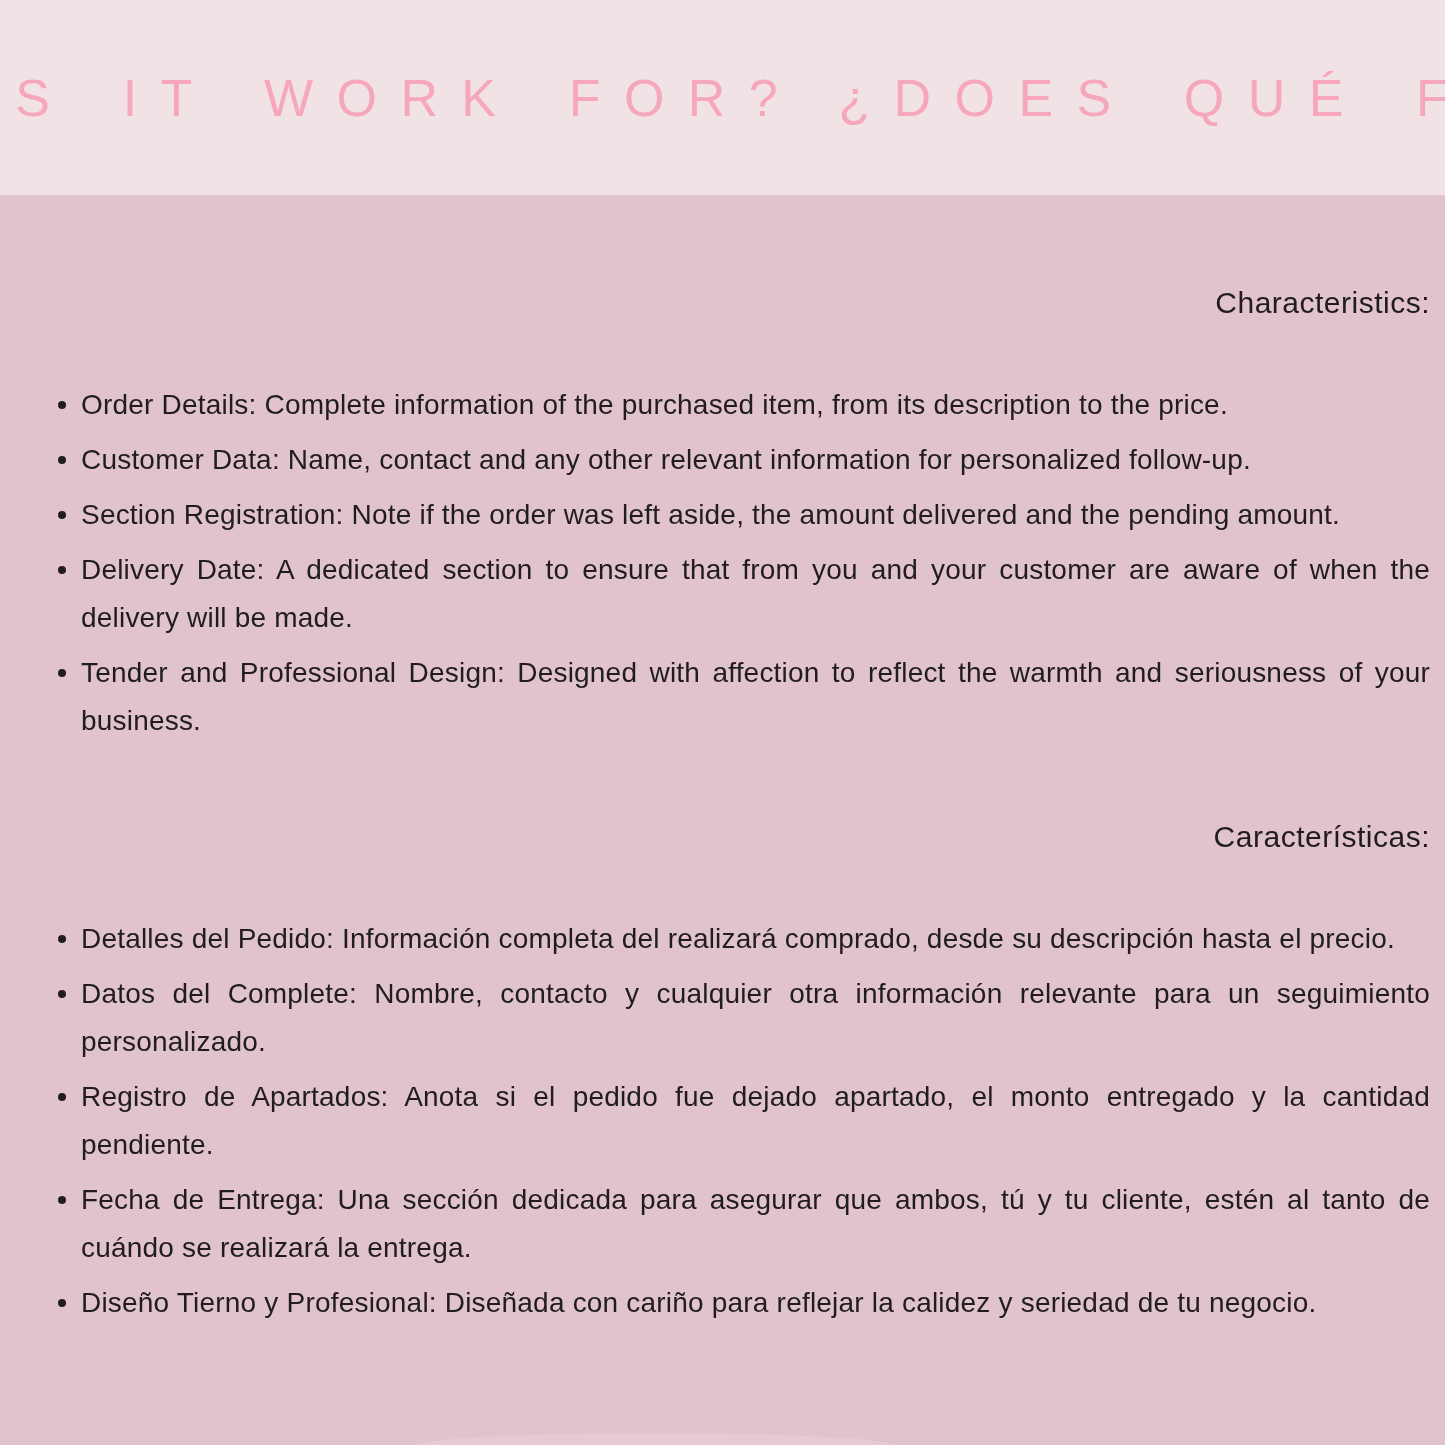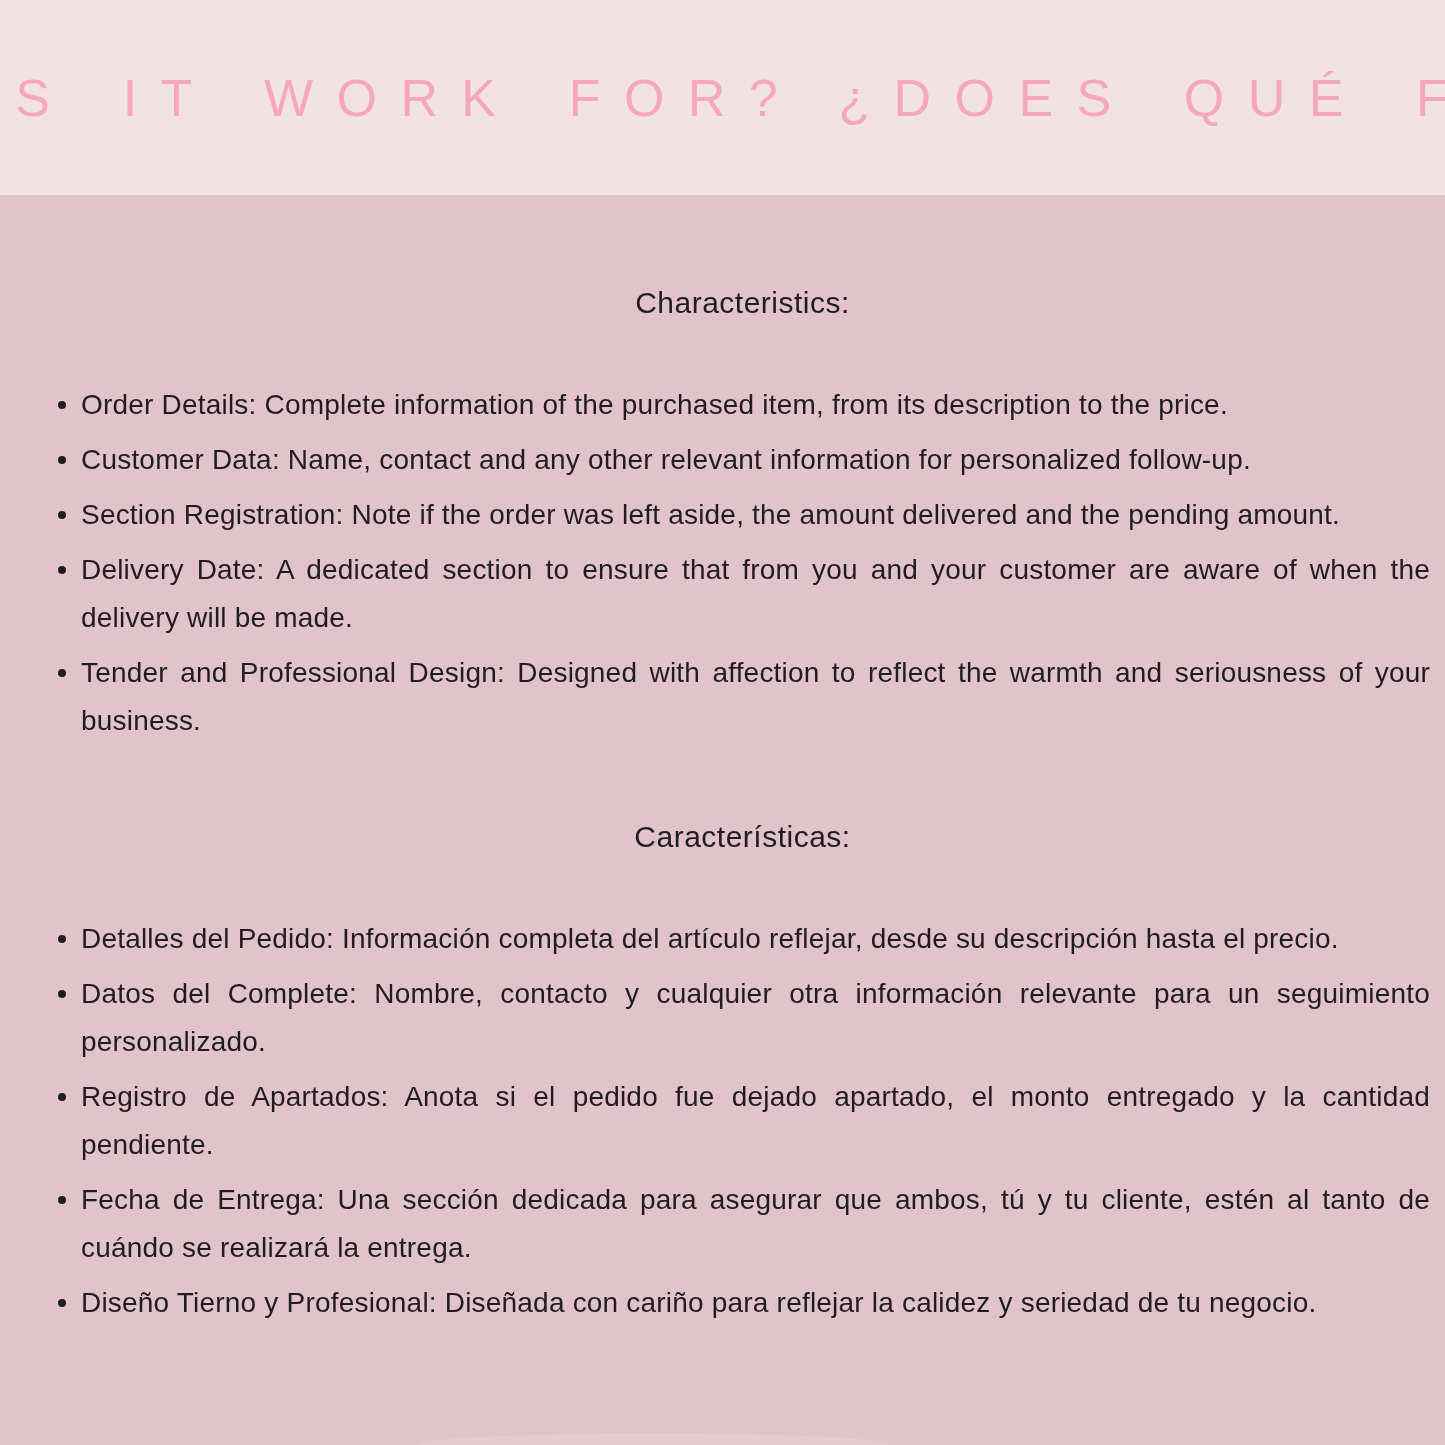--- a/index.html
+++ b/index.html
@@ -36,21 +36,21 @@
   .content {
     position: relative;
     height: 1250px;
     box-sizing: border-box;
     padding: 0 15px 0 55px;
   }
   .section-heading {
     font-size: 30px;
     line-height: 48px;
     font-weight: 300;
-    text-align: center;
+    text-align: right;
     margin: 0;
     letter-spacing: 0.5px;
   }
   .section--english .section-heading { padding-top: 84px; }
   .section--spanish .section-heading { padding-top: 68px; }
   .bullet-list {
     list-style: none;
     margin: 54px 0 0 0;
     padding: 0;
   }
@@ -101,21 +101,21 @@
         <li>Customer Data: Name, contact and any other relevant information for personalized follow-up.</li>
         <li>Section Registration: Note if the order was left aside, the amount delivered and the pending amount.</li>
         <li>Delivery Date: A dedicated section to ensure that from you and your customer are aware of when the delivery will be made.</li>
         <li>Tender and Professional Design: Designed with affection to reflect the warmth and seriousness of your business.</li>
       </ul>
   </section>
 
   <section class="section section--spanish">
     <h2 class="section-heading">Características:</h2>
     <ul class="bullet-list">
-        <li>Detalles del Pedido: Información completa del artículo reflejar, desde su descripción hasta el precio.</li>
+        <li>Detalles del Pedido: Información completa del realizará comprado, desde su descripción hasta el precio.</li>
         <li>Datos del Complete: Nombre, contacto y cualquier otra información relevante para un seguimiento personalizado.</li>
         <li>Registro de Apartados: Anota si el pedido fue dejado apartado, el monto entregado y la cantidad pendiente.</li>
         <li>Fecha de Entrega: Una sección dedicada para asegurar que ambos, tú y tu cliente, estén al tanto de cuándo se realizará la entrega.</li>
         <li>Diseño Tierno y Profesional: Diseñada con cariño para reflejar la calidez y seriedad de tu negocio.</li>
       </ul>
   </section>
 
   <div class="bottom-shape"></div>
 </div>
 

